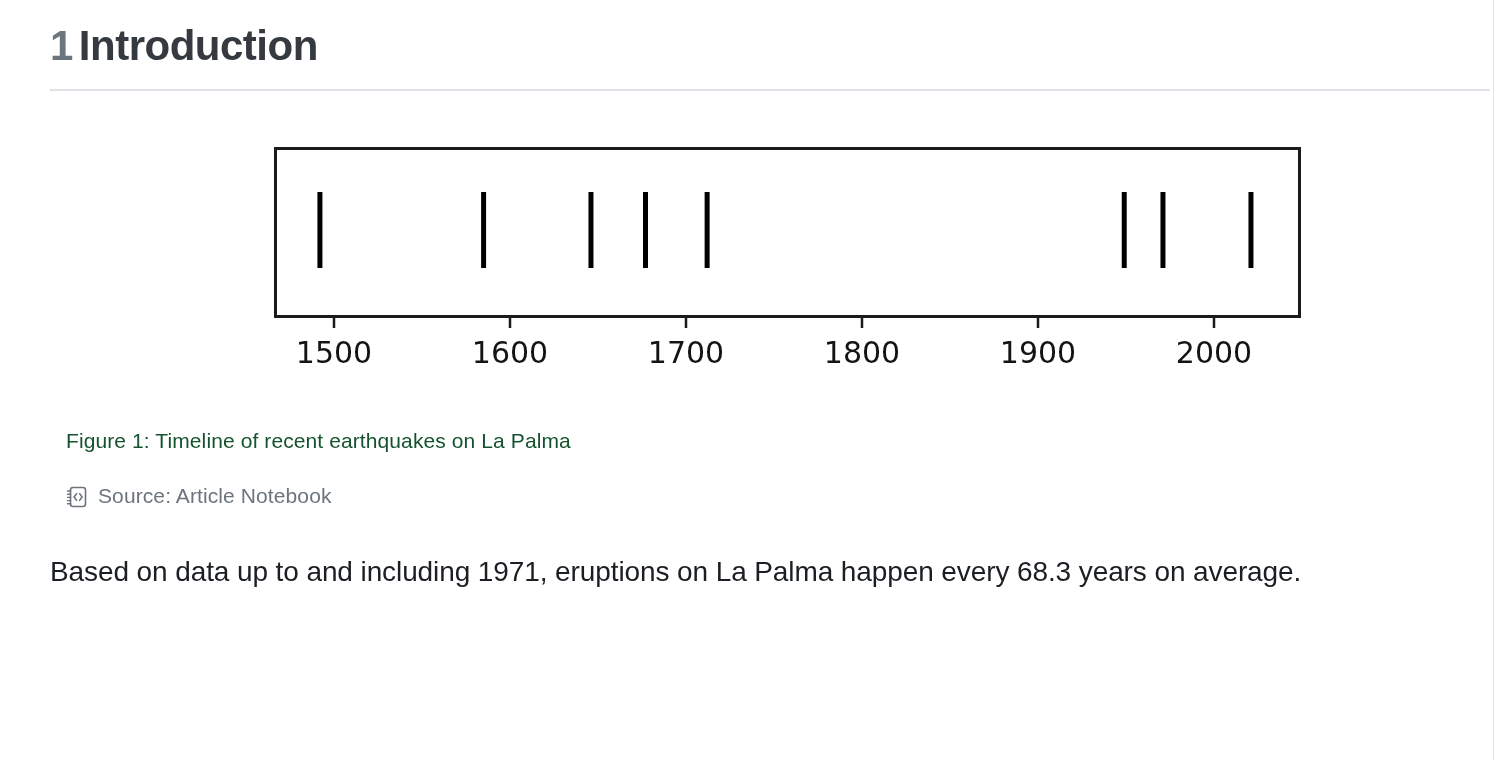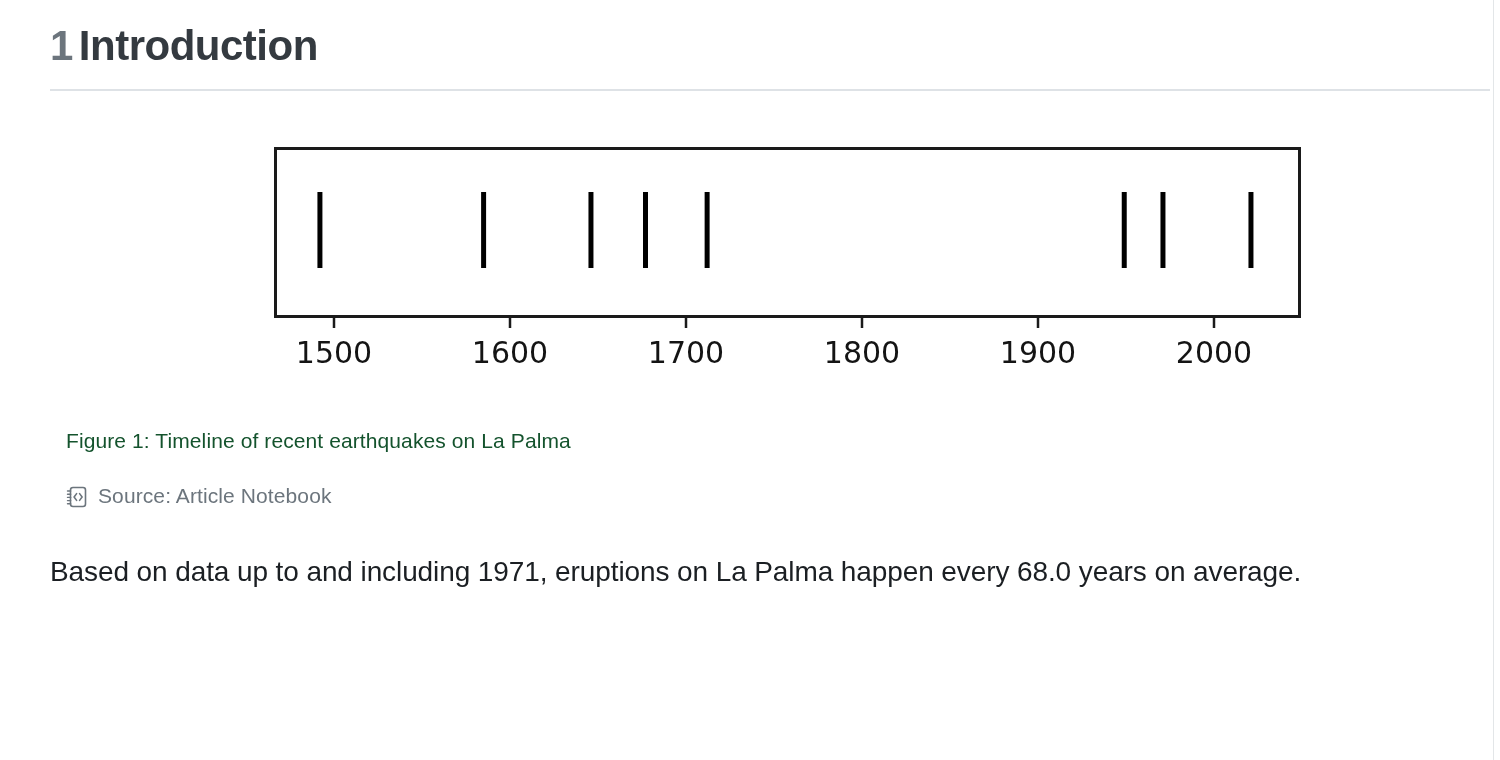--- a/index.html
+++ b/index.html
@@ -173,16 +173,16 @@
             <rect x="4.5" y="2.5" width="15" height="19" rx="2.5" stroke="#6c757d" stroke-width="1.6" fill="none"></rect>
             <path d="M1.5 6 h3.2 M1.5 9.2 h3.2 M1.5 12.4 h3.2 M1.5 15.6 h3.2 M1.5 18.8 h3.2" stroke="#6c757d" stroke-width="1.4" stroke-linecap="round"></path>
             <path d="M10.6 8.6 L8.1 12 L10.6 15.4" stroke="#6c757d" stroke-width="1.6" stroke-linecap="round" stroke-linejoin="round" fill="none"></path>
             <path d="M13.6 8.6 L16.1 12 L13.6 15.4" stroke="#6c757d" stroke-width="1.6" stroke-linecap="round" stroke-linejoin="round" fill="none"></path>
           </svg>
         </span>
         <span>Source: Article Notebook</span>
       </div>
     </figure>
 
-    <p class="body-paragraph">Based on data up to and including 1971, eruptions on La Palma happen every 68.0 years on average.</p>
+    <p class="body-paragraph">Based on data up to and including 1971, eruptions on La Palma happen every 68.3 years on average.</p>
 
   </div>
 </div>
 
 </body></html>

